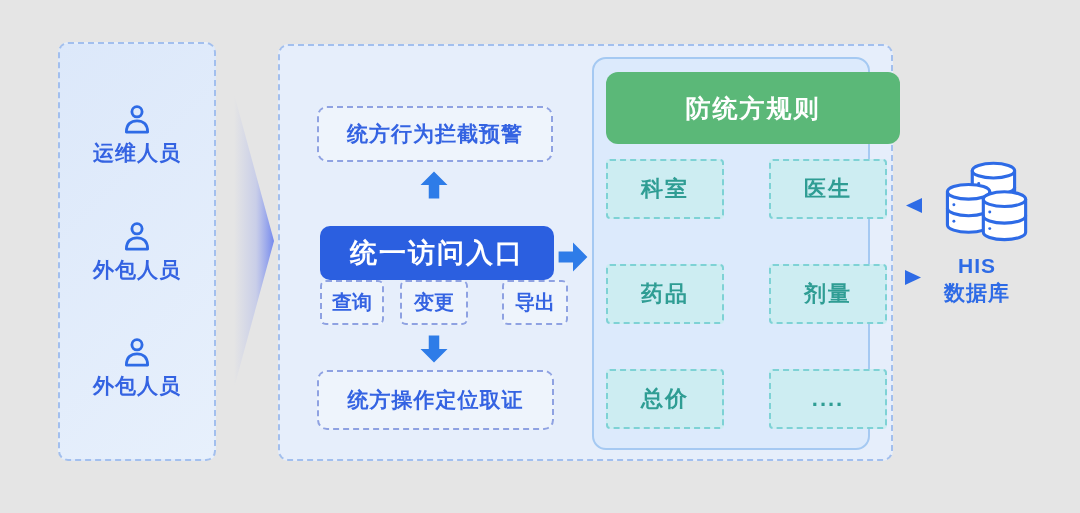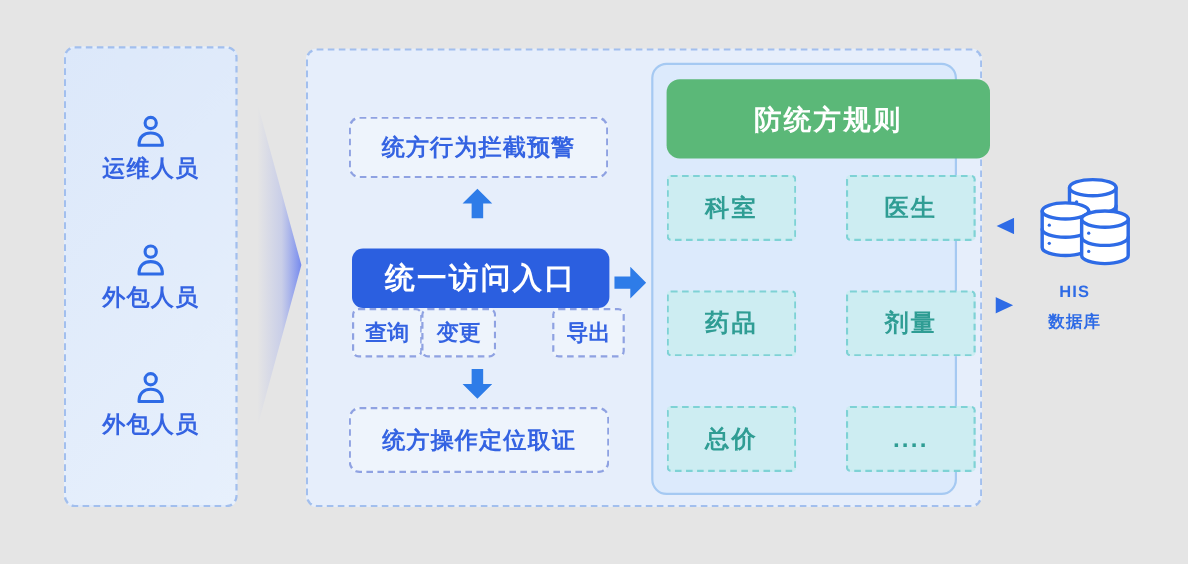--- a/index.html
+++ b/index.html
@@ -62,21 +62,21 @@
   .op-box {
     position: absolute; top: 234px; height: 45px;
     background: rgba(240, 245, 252, 0.75);
     border: 2px dashed #8fa2e2;
     border-radius: 6px;
     display: flex; align-items: center; justify-content: center;
     color: #3463e2; font-size: 20px; font-weight: 600;
     white-space: nowrap;
   }
   .op-query  { left: 40px;  width: 64px; }
-  .op-change { left: 103px; width: 68px; text-align: center; }
+  .op-change { left: 120px; width: 68px; text-align: center; }
   .op-export { left: 222px; width: 66px; }
 
   .flow-arrow { position: absolute; }
   .arrow-up    { left: 139px; top: 124px; width: 30px; height: 30px; }
   .arrow-down  { left: 139px; top: 288px; width: 30px; height: 30px; }
   .arrow-right { left: 556px; top: 241px; width: 34px; height: 32px; }
 
   
   .rules-panel {
     position: absolute; left: 590px; top: 55px;
@@ -111,21 +111,21 @@
   }
 
   
   .tri { position: absolute; width: 17px; height: 17px; }
   .tri-left  { left: 905px; top: 197px; }
   .tri-right { left: 905px; top: 269px; }
   .db-icon { position: absolute; left: 941px; top: 158px; width: 92px; height: 86px; }
   .db-label {
     position: absolute; left: 917px; top: 252px; width: 120px;
     text-align: center;
-    color: #2e6be6; font-size: 15px; font-weight: 600;
+    color: #2e6be6; font-size: 21px; font-weight: 600;
     line-height: 27px; letter-spacing: 1px;
   }
 </style>
 </head>
 <body>
 
 <div class="canvas">
 
   <div class="users-panel">
     <div class="person">

